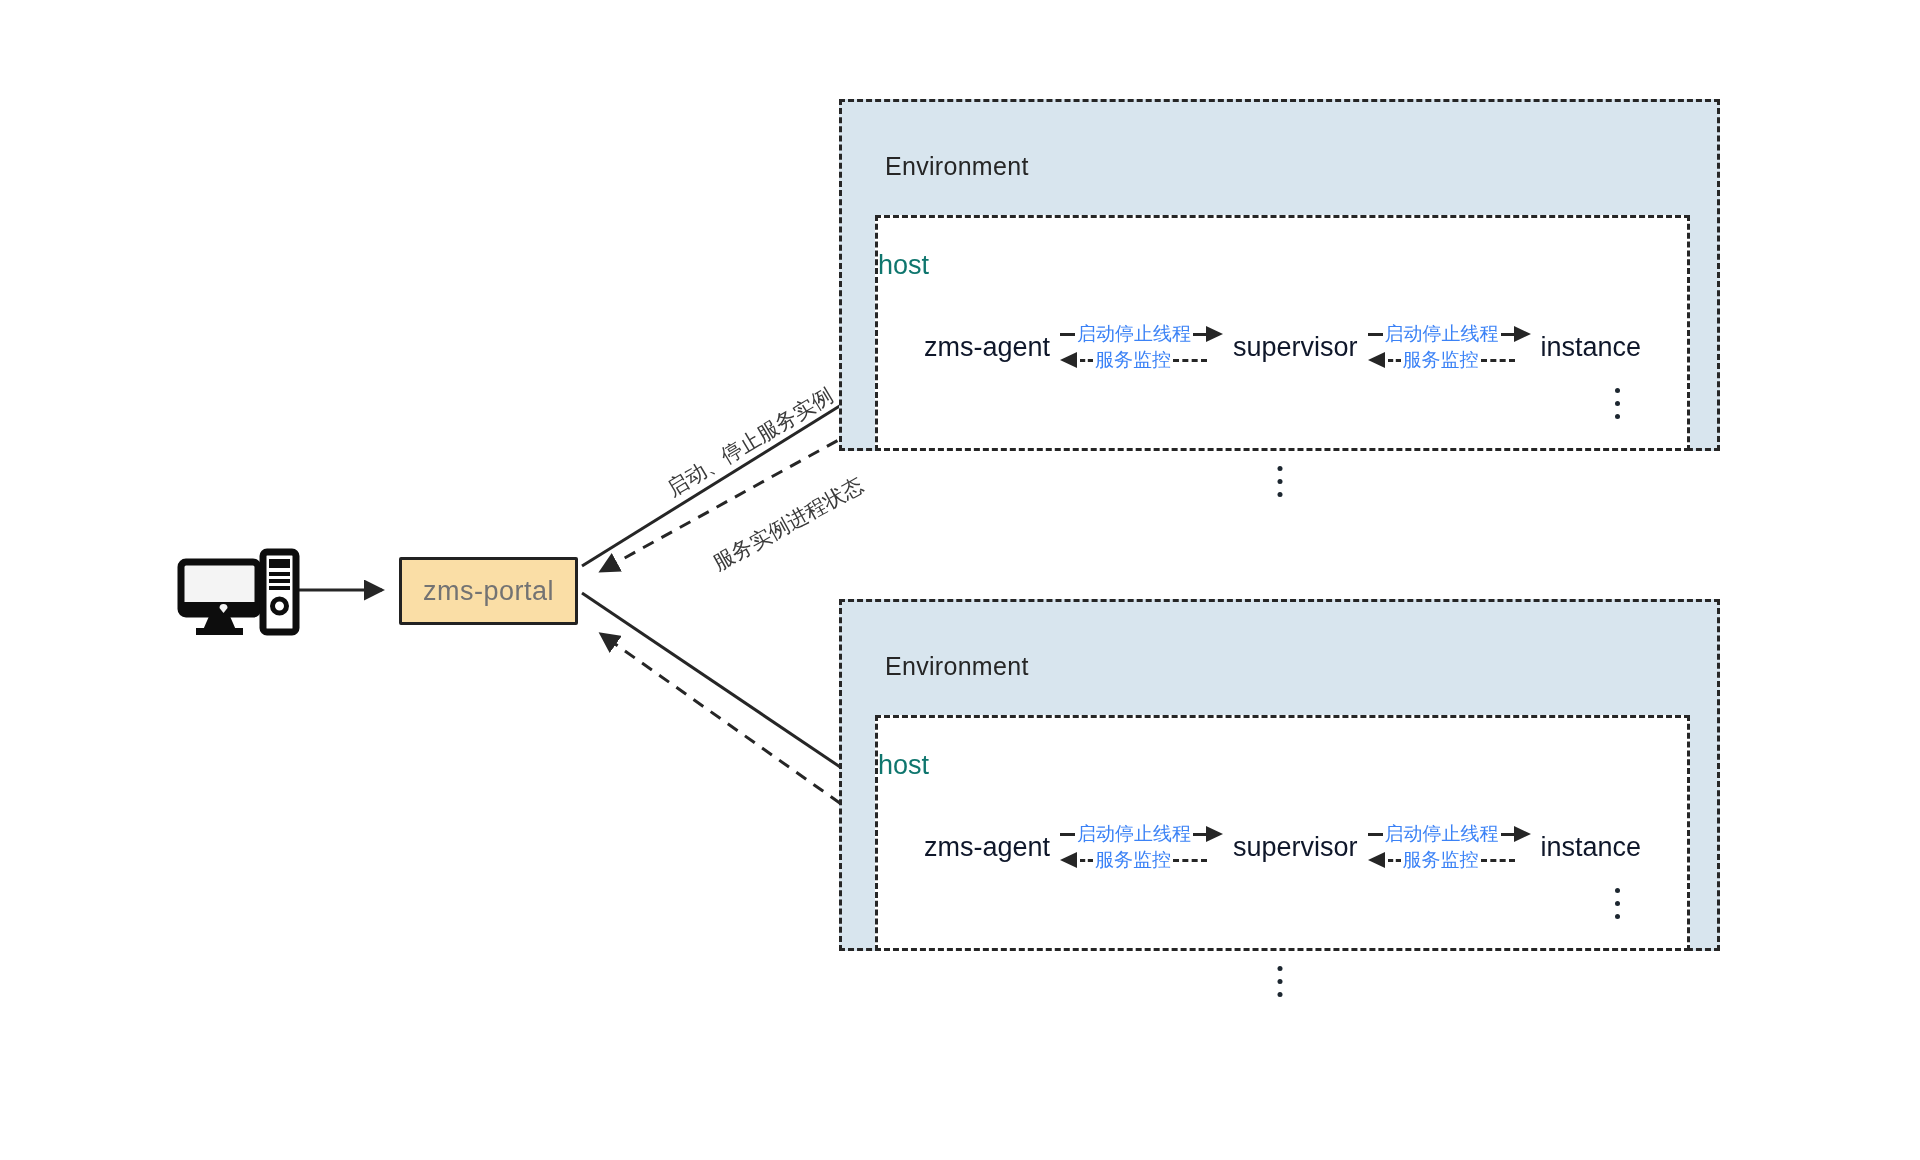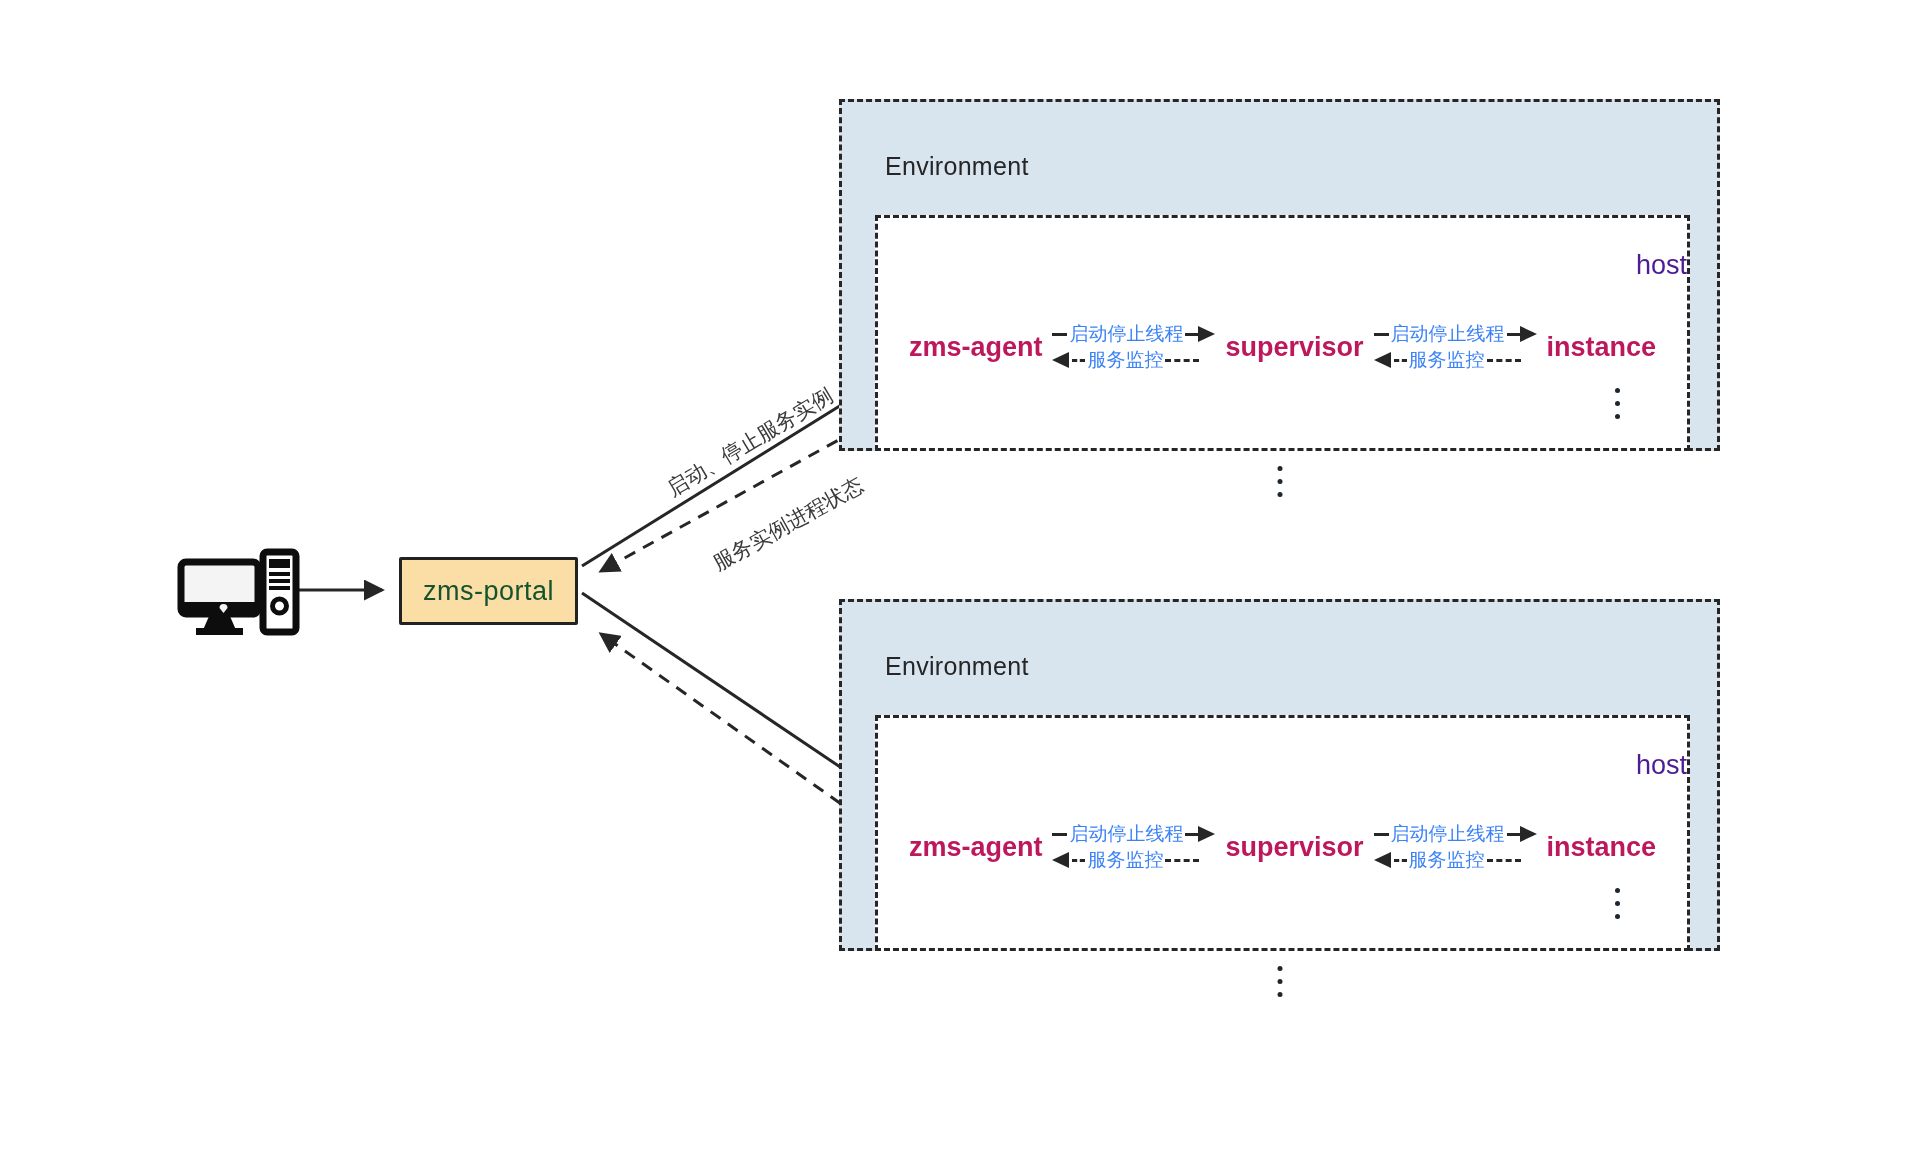--- a/index.html
+++ b/index.html
@@ -11,21 +11,21 @@
   .arrow-layer { position:absolute; inset:0; width:1920px; height:1160px; pointer-events:none; }
 
   
   .computer { position:absolute; left:150px; top:546px; width:150px; height:92px; }
 
   
   .portal {
     position:absolute; left:399px; top:557px; width:179px; height:68px;
     background:#FADEA6; border:3px solid #222222; border-radius:2px;
     display:flex; align-items:center; justify-content:center;
-    font-size:27px; font-weight:500; color:#14532d; letter-spacing:0.5px;
+    font-size:27px; font-weight:500; color:#737373; letter-spacing:0.5px;
   }
 
   
   .arrow-label {
     position:absolute; white-space:nowrap; font-size:21px; color:#3a3a3a;
     transform:translate(-50%,-50%) rotate(-31deg);
   }
   .arrow-label.to-env   { left:750px; top:442px; }
   .arrow-label.from-env { left:788px; top:524px; transform:translate(-50%,-50%) rotate(-29deg); }
 
@@ -36,30 +36,30 @@
   }
   .env.env-1 { top:99px; }
   .env.env-2 { top:599px; }
   .env-title { position:absolute; left:43px; top:50px; font-size:25px; color:#262626; letter-spacing:0.3px; }
 
   .host {
     position:absolute; left:33px; top:113px; width:815px; height:236px;
     background:#ffffff; border:3px dashed #262626;
   }
   .host-title {
-    position:absolute; left:0; right:0; top:32px; text-align:right;
-    font-size:27px; font-weight:500; color:#4c1d95;
+    position:absolute; left:0; right:0; top:32px; text-align:left;
+    font-size:27px; font-weight:500; color:#0f766e;
   }
 
   
   .flow {
     position:absolute; left:0; right:0; top:98px; height:62px;
     display:flex; align-items:center; justify-content:center; gap:8px;
   }
-  .node { font-size:27px; font-weight:700; color:#be185d; white-space:nowrap; }
+  .node { font-size:27px; font-weight:400; color:#0f172a; white-space:nowrap; }
 
   .connector { display:flex; flex-direction:column; justify-content:center; margin:0 2px; }
   .conn-row { display:flex; align-items:center; height:26px; }
   .conn-label { font-size:19px; font-weight:500; color:#3b82f6; white-space:nowrap; padding:0 2px; }
   .seg { height:0; border-top:3px solid #262626; width:15px; }
   .seg.dash { border-top-style:dashed; }
   .seg.w1 { width:13px; } .seg.w2 { width:34px; }
   .tri { width:0; height:0; border-top:8px solid transparent; border-bottom:8px solid transparent; }
   .tri.right { border-left:17px solid #262626; }
   .tri.left  { border-right:17px solid #262626; margin-right:3px; }

